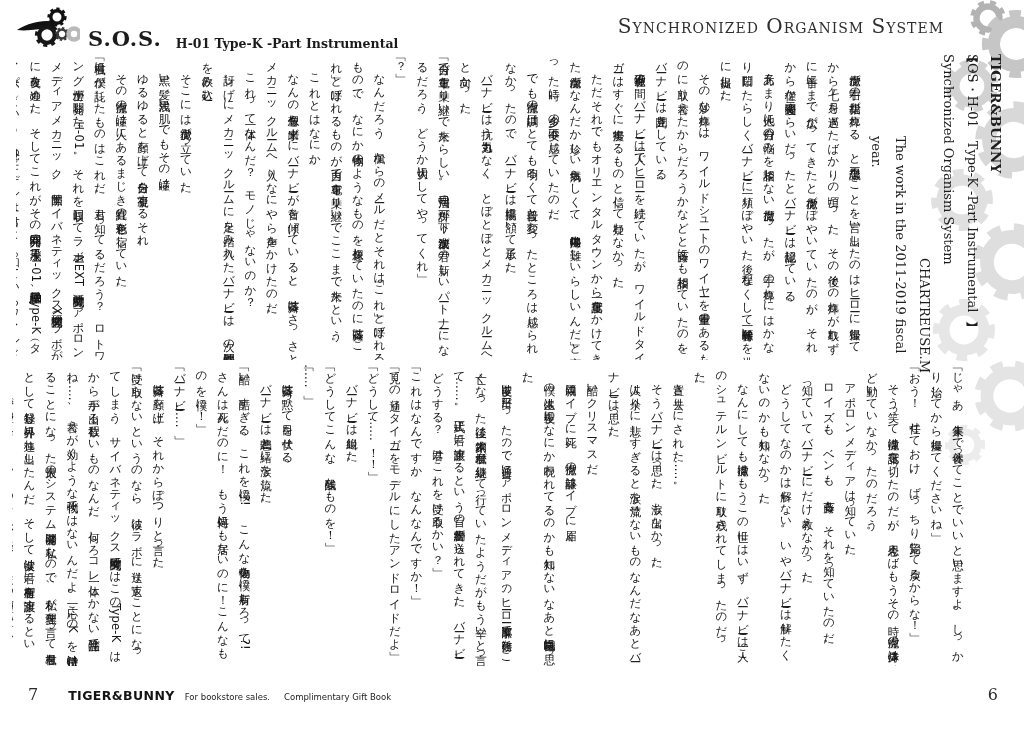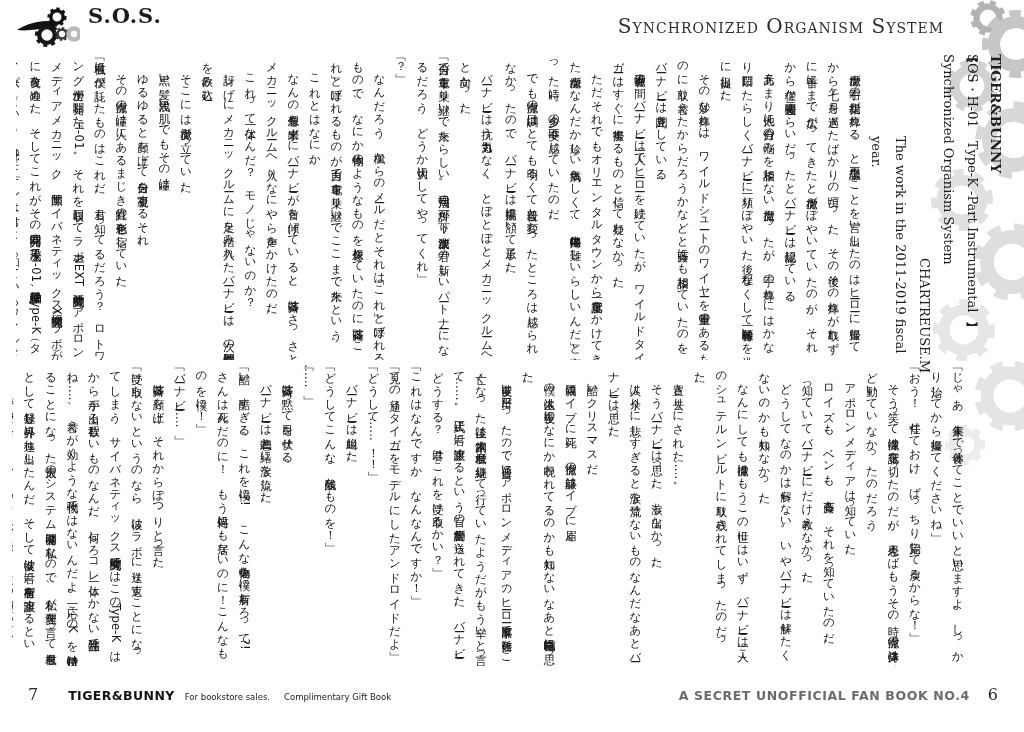--- a/index.html
+++ b/index.html
@@ -3,21 +3,21 @@
 <meta charset="utf-8">
 <style>
   html,body{margin:0;padding:0;background:#ffffff;}
   .sheet{position:relative;width:1024px;height:732px;background:#fff;overflow:hidden;
          font-family:"DejaVu Sans",sans-serif;color:#1b1b1b;}
 
   
   .wm{position:absolute;top:0;right:0;z-index:0;}
 
   
-  .logo-left{position:absolute;left:16px;top:3px;display:flex;align-items:flex-start;z-index:2;}
+  .logo-left{position:absolute;left:16px;top:3px;display:flex;align-items:flex-end;z-index:2;}
   .logo-left svg{display:block;}
   .sos-text{font-family:"DejaVu Serif",serif;font-weight:700;font-size:21px;letter-spacing:1px;margin-left:8px;}
   .sos-sub{font-family:"DejaVu Serif",serif;font-weight:700;font-size:12.5px;margin-left:14px;padding-top:5px;}
   .logo-right{position:absolute;top:14px;right:80px;z-index:2;
               font-family:"DejaVu Serif",serif;font-variant:small-caps;font-size:20px;
               letter-spacing:1px;color:#2e2e2e;}
 
   
   .vtext{position:absolute;writing-mode:vertical-rl;text-orientation:mixed;white-space:pre-line;
          overflow:hidden;font-size:11.5px;line-height:21.5px;letter-spacing:0.2px;color:#141414;z-index:1;}
@@ -73,20 +73,21 @@
   <div class="logo-left">
     <svg width="64" height="48" viewBox="0 0 64 48">
       <path d="M1 27 C 12 20.5, 24 16.5, 38 18.5 L 39 25 C 25 25.5, 12 28.5, 1 27 Z" fill="#111"></path>
       <path d="M1 27 C 8 24.5, 14 23.5, 20 23.8 L 14 21 Z" fill="#111"></path>
       <use href="#gear" transform="translate(41,14) scale(0.62)" color="#111111"></use>
       <use href="#gear" transform="translate(31,32) scale(0.78)" color="#161616"></use>
       <use href="#gear" transform="translate(46,31) scale(0.45)" color="#3a3a3a"></use>
       <circle cx="58" cy="31" r="5.5" fill="none" stroke="#b9b9b9" stroke-width="4.5"></circle>
     </svg>
     <span class="sos-text">S.O.S.</span>
+    <span class="sos-sub">H-01 Type-K -Part Instrumental</span>
   </div>
 
   <div class="logo-right">Synchronized Organism System</div>
 
   <div class="title-block">
     <div class="t-line t-brand">TIGER&amp;BUNNY</div>
     <div class="t-line">【S・O・S・　H-01　Type-K -Part Instrumental】</div>
     <div class="t-line">Synchronized Organism System</div>
     <div class="t-line t-author">CHARTREUSE.M</div>
     <div class="t-line t-note">The work in the 2011-2019 fiscal year.</div>
@@ -143,17 +144,16 @@
 　斉藤は顔を上げ、それからぽつりと言った。
 「受け取らないというのなら、彼はラボに送り返すことになってしまう。サイバネティックス研究機関ではこのType-Kは喉から手が出る程欲しいものなんだ。何しろコレ一体しかない特注品でね……、替えが効くような代物ではないんだよ。一応このKを特徴付けることになった最大のシステム開発者は私なので、私が無理を言って楓君を管理者として登録し外界に連れ出したんだ。そして彼女は君に所有権を譲渡するという。君が管理者を降りるというのならKはXラボの管理下に置かれることになり、二度と人の世には出てくることは出来なくなる。それでもいいのかい？」</div>
 
   <div class="footer-left">
     <span class="pnum">7</span>
     <span class="f-brand">TIGER&amp;BUNNY</span>
     <span class="f-note">For bookstore sales.</span>
     <span class="f-note2">Complimentary Gift Book</span>
   </div>
   <div class="footer-right">
-    <span class="f-fan">A SECRET UNOFFICIAL FAN BOOK NO.4</span>
     <span class="pnum">6</span>
   </div>
 
 </div>
 
 </body></html>

